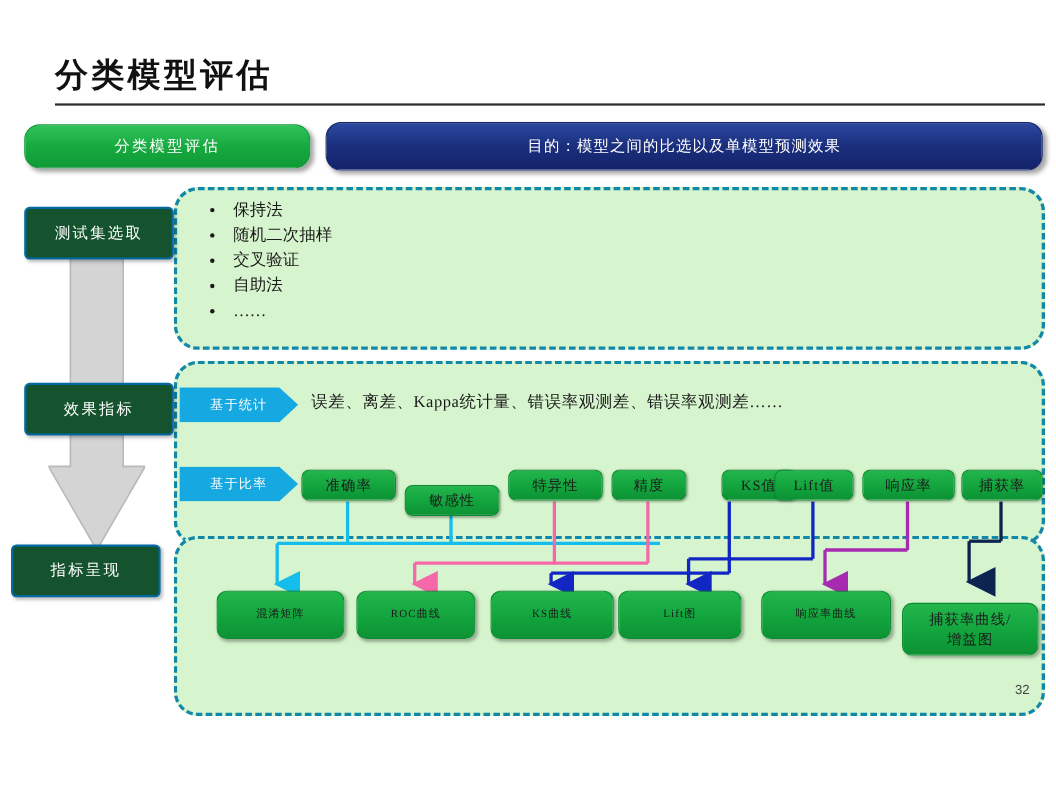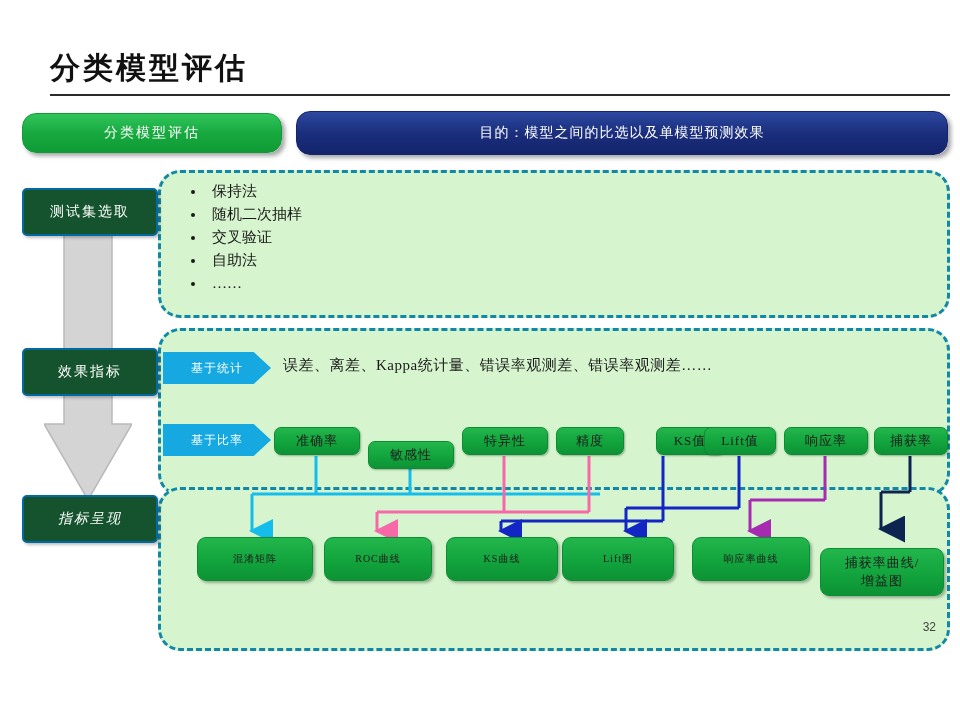--- a/index.html
+++ b/index.html
@@ -56,21 +56,21 @@
     position:absolute;width:132px;height:44px;border-radius:5px;
     background:#14532d;border:2px solid #0369a1;
     display:flex;align-items:center;justify-content:center;
     color:#ffffff;font-size:14px;letter-spacing:2px;
     font-family:"Liberation Serif","DejaVu Serif",serif;
     box-shadow:2px 2px 3px rgba(0,0,0,.25);
     z-index:5;
   }
   #stage-0{left:22px;top:188px;}
   #stage-1{left:22px;top:348px;}
-  #stage-2{left:22px;top:495px;font-style:italic;}
+  #stage-2{left:10px;top:495px;}
 
   
   #big-arrow{
     position:absolute;left:44px;top:210px;width:88px;height:290px;z-index:1;
   }
 
   
   .bullets{
     position:absolute;left:186px;top:180px;
     font-family:"Liberation Serif","DejaVu Serif",serif;

